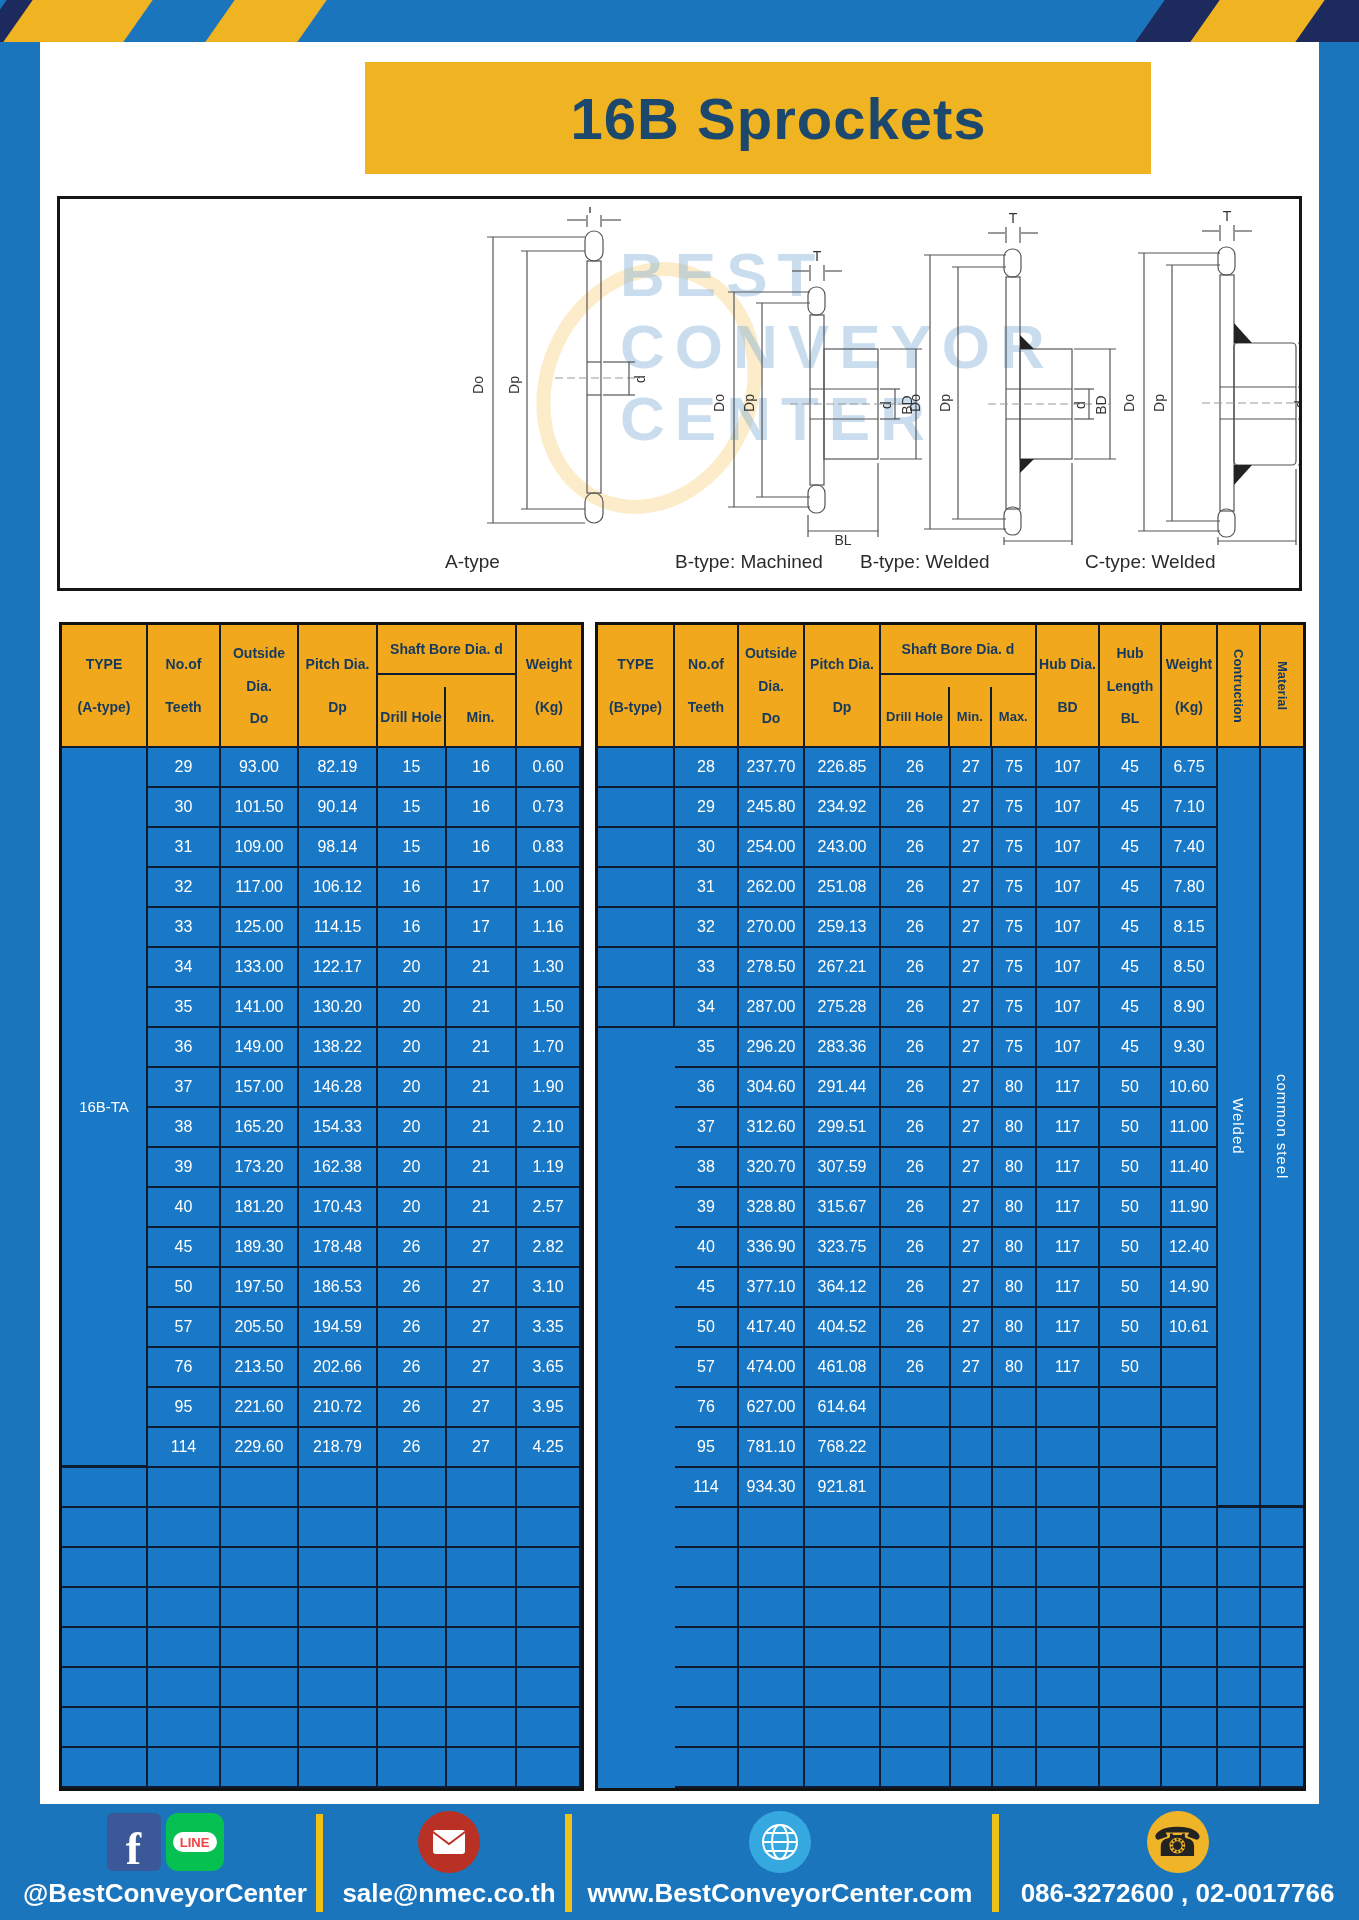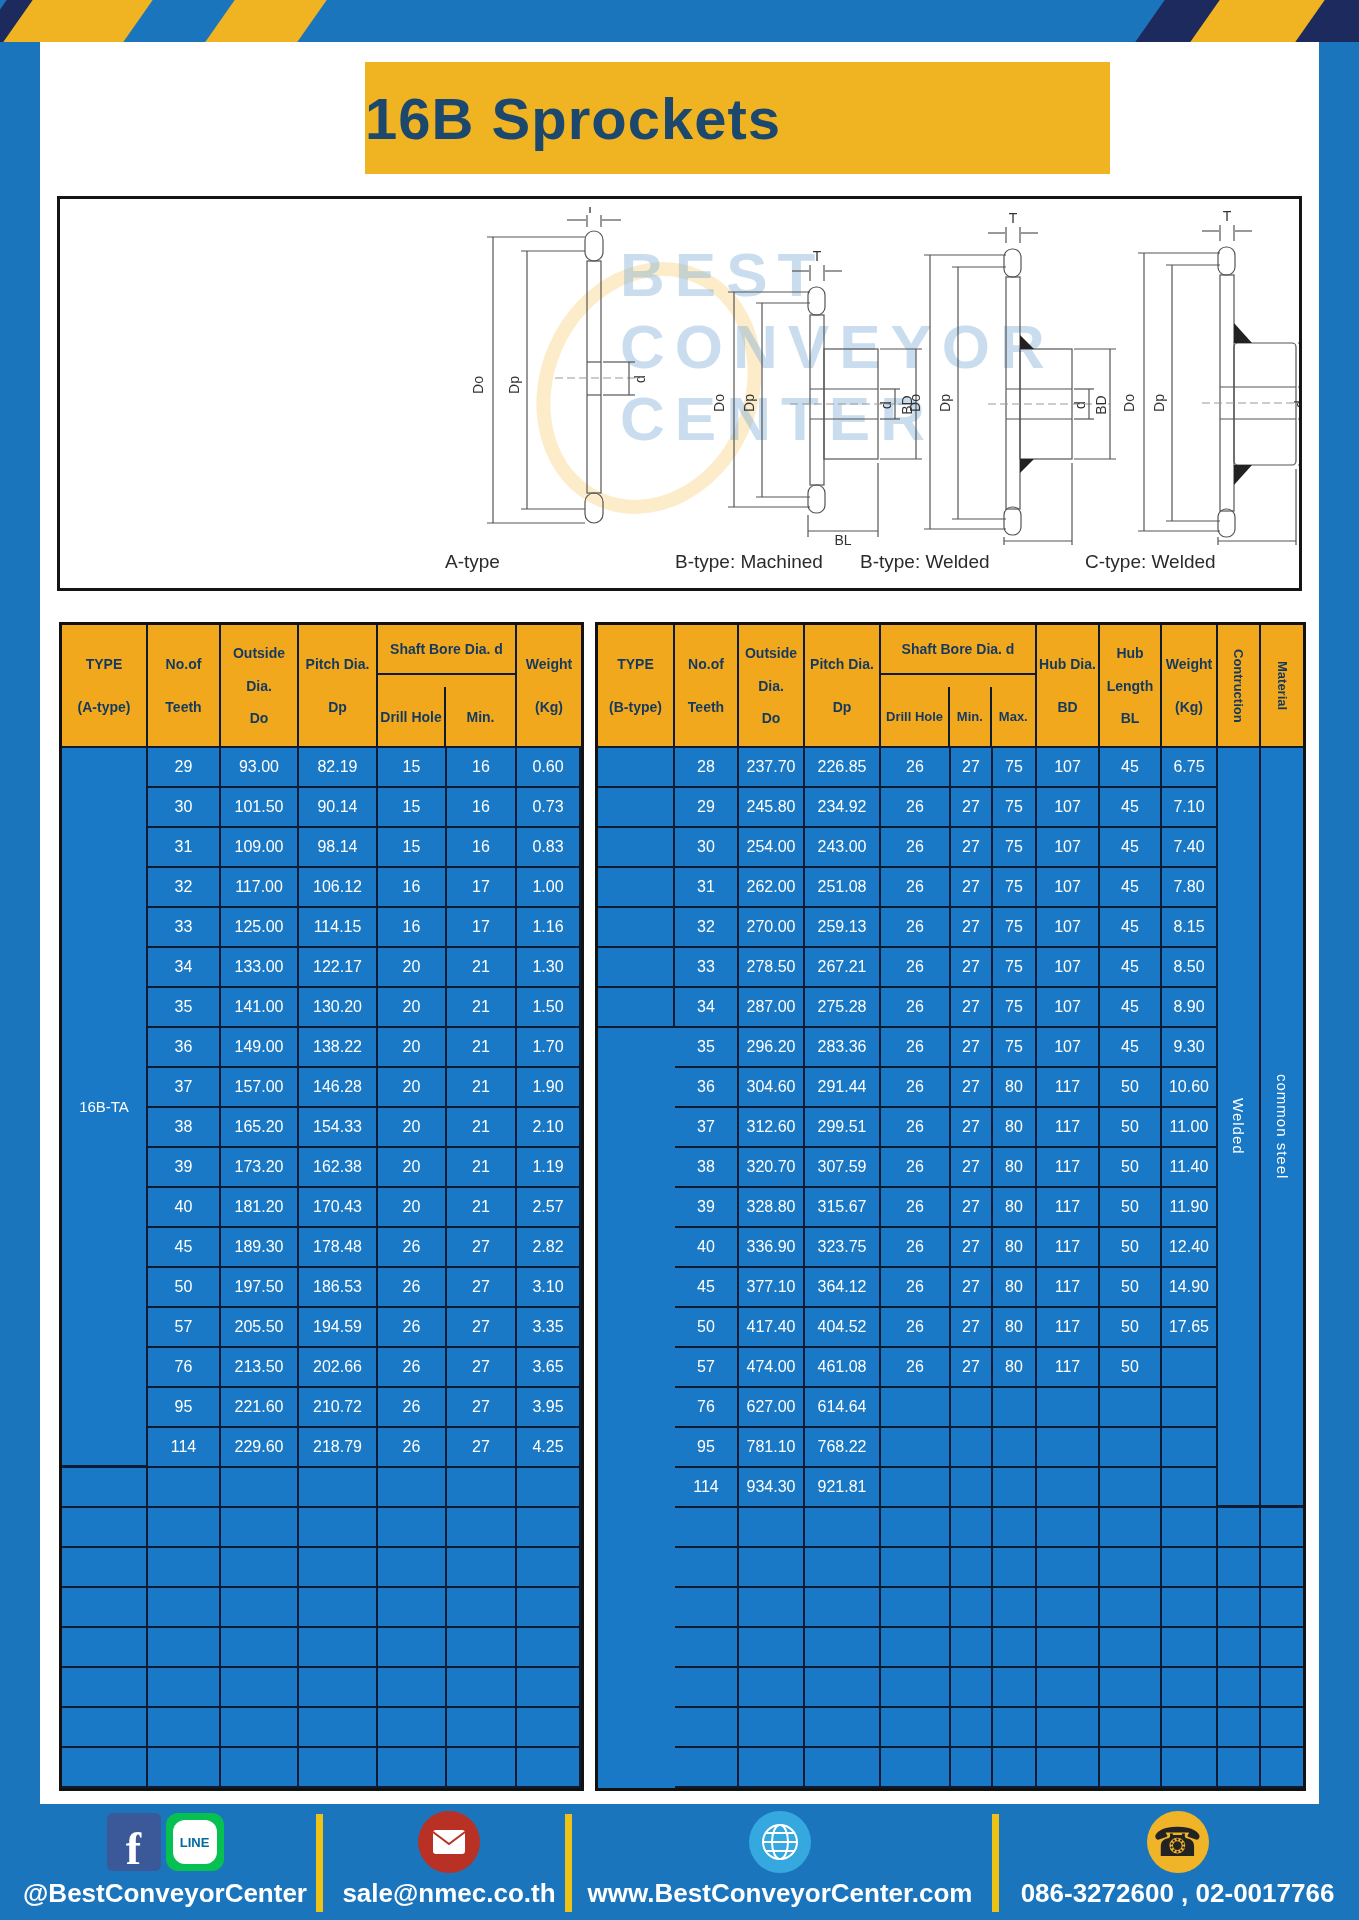--- a/index.html
+++ b/index.html
@@ -13,21 +13,21 @@
     --specnavy:#14517e;
   }
   .abs{position:absolute;}
   
   .topband{top:0;left:0;width:1359px;height:42px;background:#1b75bc;overflow:hidden;}
   .stripe{position:absolute;top:-10px;height:62px;transform:skewX(-35deg);}
   .navycorner{position:absolute;top:0;height:42px;background:#1d2a5e;}
   
   .card{left:40px;top:42px;width:1279px;height:1762px;background:#ffffff;}
   
-  .banner{left:365px;top:62px;width:745px;height:112px;background:var(--banner);display:flex;align-items:center;}
+  .banner{left:365px;top:62px;width:745px;height:112px;background:var(--banner);display:flex;align-items:center;justify-content:center;padding-left:41px;}
   .banner h1{margin:0;font-size:58px;font-weight:bold;color:#1c486e;letter-spacing:1px;}
   
   .diagbox{left:57px;top:196px;width:1245px;height:395px;background:#fff;border:3px solid #151515;box-sizing:border-box;overflow:hidden;}
   .specs{position:absolute;left:38px;top:102px;color:var(--specnavy);font-size:23px;font-weight:bold;line-height:33px;white-space:pre;}
   .caption{position:absolute;top:352px;font-size:19px;color:#2b2b2b;text-align:left;width:220px;}
   .wm{position:absolute;color:rgba(126,173,214,.42);font-weight:bold;letter-spacing:10px;font-size:62px;line-height:72px;}
   .wmswoosh{position:absolute;border:14px solid rgba(242,178,44,.25);border-radius:50%;width:190px;height:230px;transform:rotate(24deg);}
   svg.diag{position:absolute;top:8px;}
   svg.diag text{font-size:14px;fill:#333;font-family:"Liberation Sans",sans-serif;}
   
@@ -52,21 +52,21 @@
   .vcolcell{box-sizing:border-box;border-right:2px solid var(--line);border-bottom:3px solid var(--line);display:flex;align-items:center;justify-content:center;color:#fff;font-size:15px;letter-spacing:1px;}
   .vhdr{writing-mode:vertical-rl;}
   
   .footer{left:0;top:1804px;width:1359px;height:116px;background:#1b75bc;}
   .fgroup{position:absolute;top:6px;display:flex;flex-direction:column;align-items:center;}
   .flabel{color:#fff;font-weight:bold;font-size:26px;margin-top:4px;white-space:nowrap;}
   .fdivider{position:absolute;top:10px;width:7px;height:98px;background:#eec117;}
   .iconrow{display:flex;align-items:center;gap:5px;height:64px;}
   .fbicon{width:54px;height:58px;background:#3b5998;border-radius:6px;display:flex;align-items:flex-end;justify-content:center;color:#fff;font-size:46px;font-weight:bold;font-family:"Liberation Serif",serif;line-height:0.95;}
   .lineicon{width:58px;height:58px;background:#06c152;border-radius:12px;display:flex;align-items:center;justify-content:center;}
-  .lineicon .bubble{width:44px;height:44px;background:#fff;border-radius:12px;display:flex;align-items:center;justify-content:center;color:#0369a1;font-size:13px;font-weight:bold;letter-spacing:0;}
+  .lineicon .bubble{width:44px;height:20px;background:#fff;border-radius:12px;display:flex;align-items:center;justify-content:center;color:#ef4444;font-size:13px;font-weight:bold;letter-spacing:0;}
   .circleicon{width:62px;height:62px;border-radius:50%;display:flex;align-items:center;justify-content:center;}
   .emailicon{background:#b93125;}
   .globeicon{background:#35a8e0;}
   .phoneicon{background:#f0b429;color:#232323;font-size:40px;line-height:1;}
 </style>
 </head>
 <body>
 
 <div class="abs topband">
   <div class="navycorner" style="left:-8px;width:28px;transform:skewX(-35deg);"></div>
@@ -714,21 +714,21 @@
           </div>
           <div class="rt-row">
             <div class="td">50</div>
             <div class="td">417.40</div>
             <div class="td">404.52</div>
             <div class="td">26</div>
             <div class="td">27</div>
             <div class="td">80</div>
             <div class="td">117</div>
             <div class="td">50</div>
-            <div class="td">17.65</div>
+            <div class="td">10.61</div>
           </div>
           <div class="rt-row">
             <div class="td">57</div>
             <div class="td">474.00</div>
             <div class="td">461.08</div>
             <div class="td">26</div>
             <div class="td">27</div>
             <div class="td">80</div>
             <div class="td">117</div>
             <div class="td">50</div>

